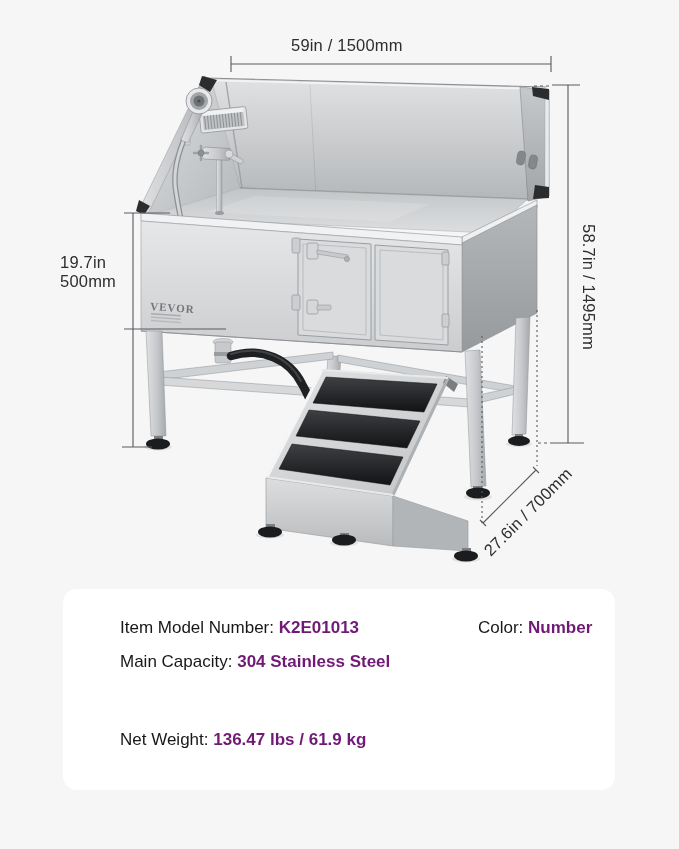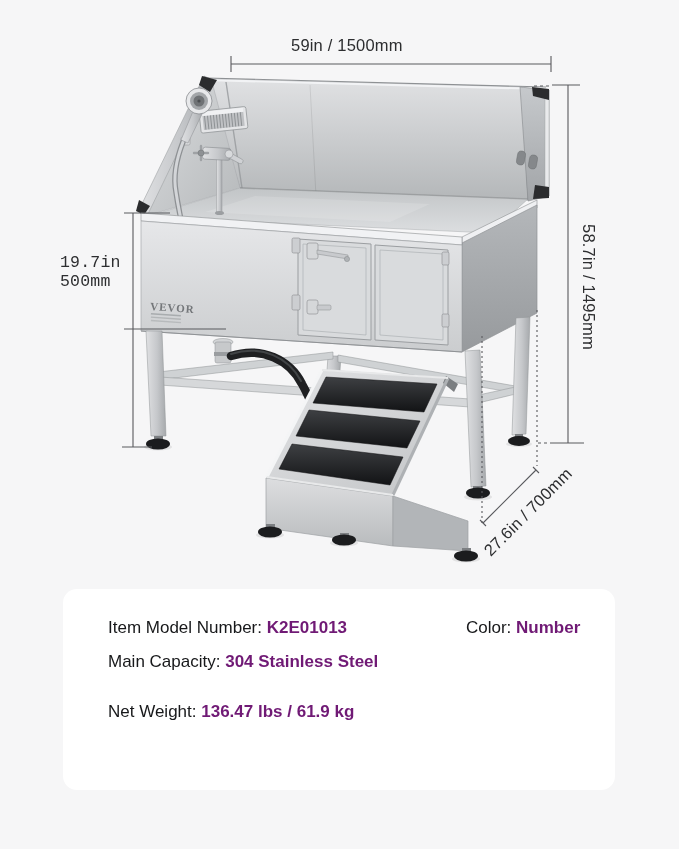--- a/index.html
+++ b/index.html
@@ -13,21 +13,21 @@
     letter-spacing:.2px;white-space:nowrap;
   }
   .dim.center{text-align:left;}
   .dim.rot90{transform:translate(-50%,-50%) rotate(90deg);}
   .dim.rotDiag{transform:translate(-50%,-50%) rotate(-45deg);}
   .spec-panel{
     position:absolute;left:63px;top:589px;width:552px;height:201px;
     background:#ffffff;border-radius:14px;
   }
   .spec-row{position:absolute;left:45px;height:22px;font-size:17px;line-height:22px;white-space:nowrap;}
-  .spec-label{color:#17181a;}
+  .spec-label{color:#17181a;margin-left:12px;}
   .spec-value{color:#701a75;font-weight:600;}
   .spec-pair2{position:absolute;left:358px;top:0;}
 </style>
 </head>
 <body>
 
 <div class="stage">
 
 <svg width="679" height="849" viewBox="0 0 679 849">
   <defs>
@@ -252,21 +252,21 @@
     <g>
       <path d="M482,336 V523" stroke-dasharray="2,3"></path>
       <path d="M537,310 V466" stroke-dasharray="2,3"></path>
       <path d="M483,523 L536,470 M480,520 L486,526 M533,467 L539,473"></path>
     </g>
   </g>
 </svg>
 
 <div class="dim center" style="left:291px;top:36px;width:200px;">59in / 1500mm</div>
 
-<div class="dim center" style="left:60px;top:253px;width:78px;font-family:Liberation Mono, monospace;">
+<div class="dim center" style="left:60px;top:253px;width:78px;">
   <div>19.7in</div>
   <div>500mm</div>
 </div>
 
 
 <div class="dim rot90" style="left:588px;top:287px;">58.7in / 1495mm</div>
 
 <div class="dim rotDiag" style="left:528px;top:512px;">27.6in / 700mm</div>
 
 <div class="spec-panel">
@@ -275,19 +275,19 @@
     <span class="spec-value">K2E01013</span>
     <span class="spec-pair2">
       <span class="spec-label">Color:</span>
       <span class="spec-value">Number</span>
     </span>
   </div>
   <div class="spec-row" style="top:62px;">
     <span class="spec-label">Main Capacity:</span>
     <span class="spec-value">304 Stainless Steel</span>
   </div>
-  <div class="spec-row" style="top:112px;text-align:center;">
+  <div class="spec-row" style="top:140px;text-align:center;">
     <span class="spec-label">Net Weight:</span>
     <span class="spec-value">136.47 lbs / 61.9 kg</span>
   </div>
 </div>
 
 </div>
 
 </body></html>

